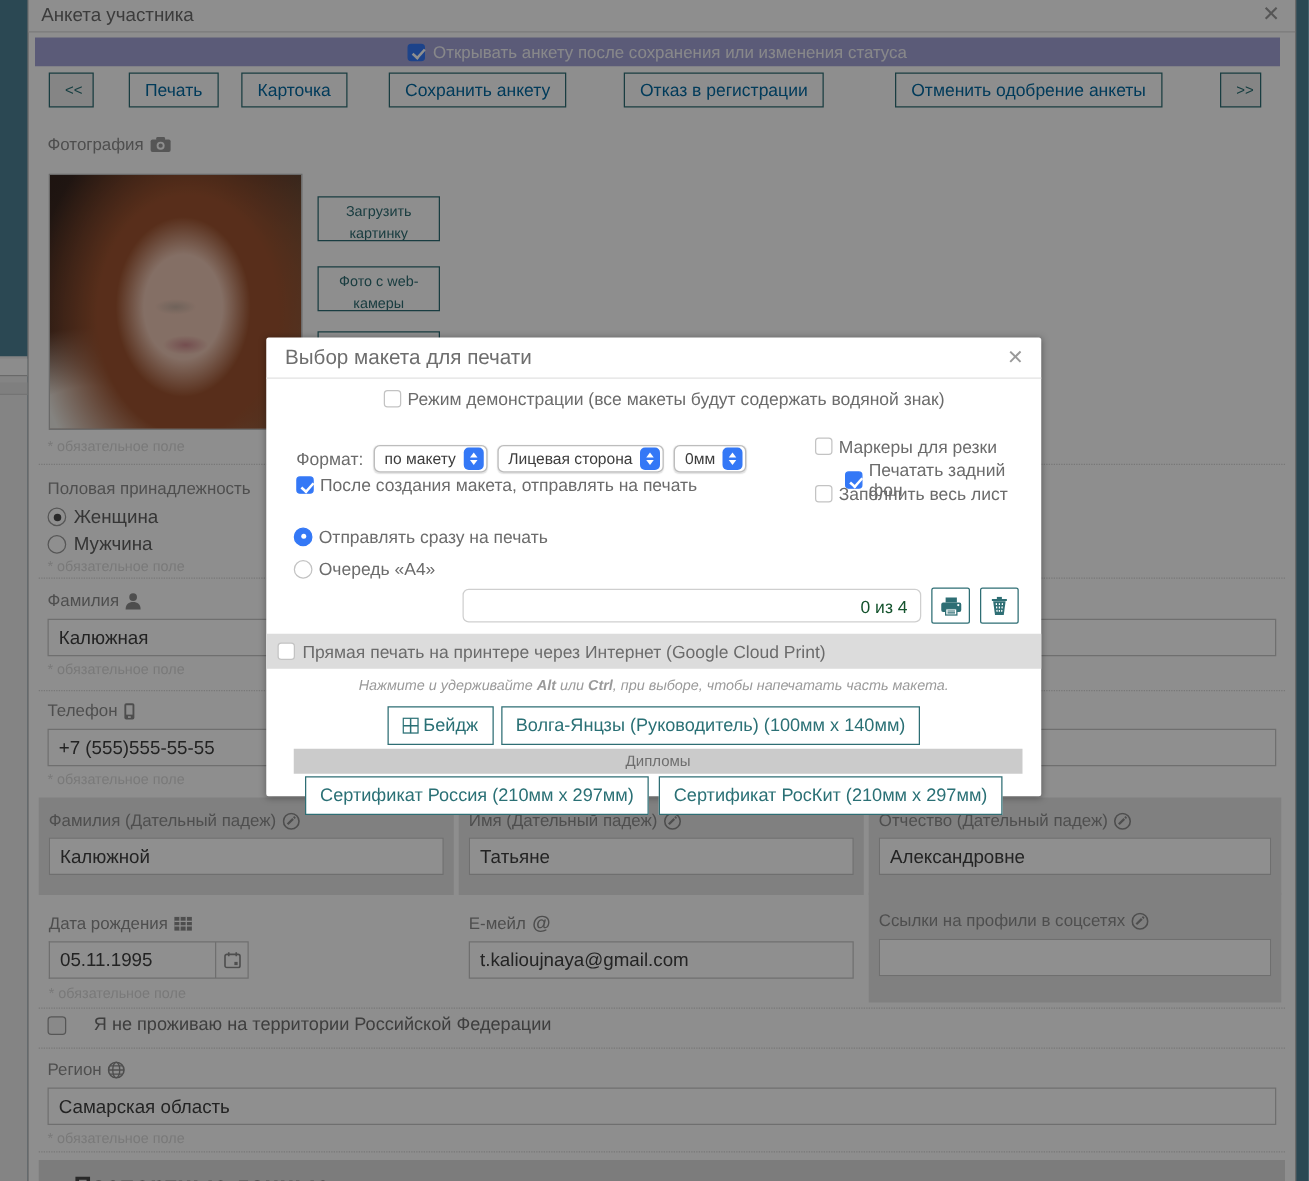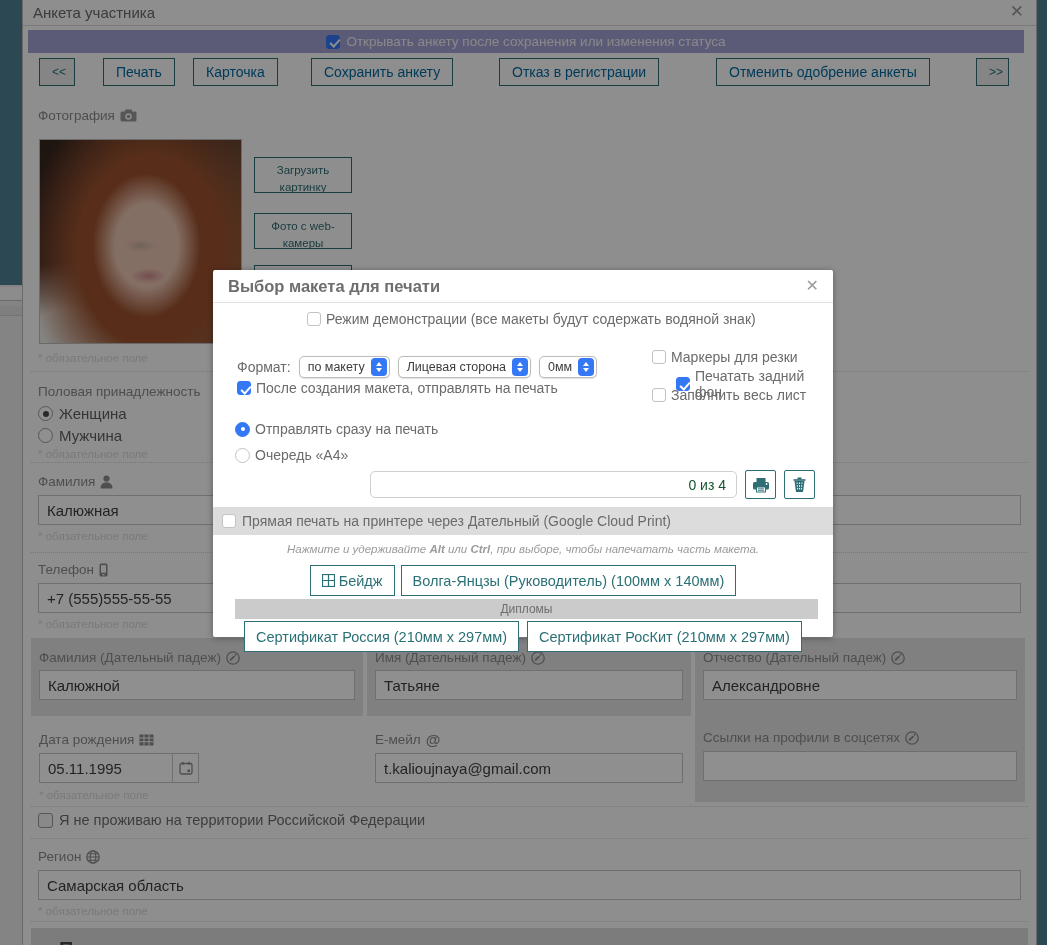--- a/index.html
+++ b/index.html
@@ -92,21 +92,21 @@
   .passport-panel h2 { font-size: 20px; color: #4a4a4a; font-weight: bold; }
 
   
   .backdrop { position: absolute; inset: 0; background: rgba(0,0,0,.44); z-index: 40; }
 
   
   .modal {
     position: absolute; left: 213px; top: 270px; width: 620px; height: 367px;
     background: #fff; z-index: 50; box-shadow: 0 1px 6px rgba(0,0,0,.35); border-radius: 2px;
   }
-  .modal-header { position: relative; height: 33px; border-bottom: 1px solid #e2e2e2; font-weight: bold; }
+  .modal-header { position: relative; height: 33px; border-bottom: 1px solid #e2e2e2; }
   .modal-title { position: absolute; left: 15px; top: 7px; font-size: 16.5px; color: #6e6e6e; }
   .modal-close { position: absolute; right: 14px; top: 6px; font-size: 16px; color: #9a9a9a; cursor: pointer; }
 
   .mlbl { font-size: 14px; color: #6b6b6b; }
   .mcheck-row { position: absolute; display: flex; align-items: center; gap: 5px; cursor: pointer; }
   .mac-cb { width: 14px; height: 14px; border: 1px solid #c3c3c3; border-radius: 3px; background: #fff; position: relative; flex: 0 0 auto; }
   .mac-cb.checked { background: #3478f6; border-color: #3478f6; }
   .mac-cb.checked::after { content: ""; position: absolute; left: 4.5px; top: 1.5px; width: 4px; height: 8px; border: solid #fff; border-width: 0 2px 2px 0; transform: rotate(42deg); }
   .mac-radio { width: 15px; height: 15px; border: 1px solid #c3c3c3; border-radius: 50%; background: #fff; position: relative; flex: 0 0 auto; }
   .mac-radio.selected { background: #3478f6; border-color: #3478f6; }
@@ -325,21 +325,21 @@
                 <circle cx="7" cy="7" r="6.2" fill="none" stroke="#8c8c8c" stroke-width="1.3"></circle>
                 <path d="M4.2 9.8 L8.6 5.4 L9.9 6.7 L5.5 11 Z M9.2 4.8 L10.2 3.8 L11.5 5.1 L10.5 6.1 Z" transform="translate(-0.8,-1)" fill="#8c8c8c"></path>
               </svg>
           </span>
         </div>
         <input class="inp" style="margin-top: 5px;">
       </div>
     </div>
     <div class="dotted" style="top:716px;"></div>
 
-    <div class="grp" style="top:722px;display:flex;align-items:center;gap:6px;">
+    <div class="grp" style="top:722px;display:flex;align-items:center;gap:22px;">
       <div class="fcheck"></div>
       <span style="font-size:14.5px;color:#6f6f6f;">Я не проживаю на территории Российской Федерации</span>
     </div>
     <div class="dotted" style="top:748px;"></div>
 
     <div class="grp" style="top:757px;">
       <div class="lbl">
         <span>Регион</span>
         <span class="icon">
           <svg width="14" height="14" viewBox="0 0 14 14">
@@ -445,21 +445,21 @@
             <path d="M2.5 4 L4 15 H11 L12.5 4 Z" fill="#2e6e74"></path>
             <path d="M5 5.5 L5.8 13.5 M7.5 5.5 V13.5 M10 5.5 L9.2 13.5" stroke="#fff" stroke-width="1" stroke-dasharray="1.5 1.2"></path>
             <rect x="1.5" y="2.2" width="12" height="1.6" fill="#2e6e74"></rect>
             <rect x="5.5" y="0.5" width="4" height="2" fill="#2e6e74"></rect>
           </svg>
       </span>
     </div>
 
     <div class="gray-band">
       <div class="mac-cb" style="background:#fff;"></div>
-      <span class="mlbl">Прямая печать на принтере через Дательный (Google Cloud Print)</span>
+      <span class="mlbl">Прямая печать на принтере через Интернет (Google Cloud Print)</span>
     </div>
 
     <div class="hint"><span>Нажмите и удерживайте </span><b>Alt</b><span> или </span><b>Ctrl</b><span>, при выборе, чтобы напечатать часть макета.</span></div>
 
     <div class="layout-row">
       <button class="mbtn">
         <span class="icon">
           <svg width="13" height="13" viewBox="0 0 13 13">
               <rect x="0.5" y="0.5" width="12" height="12" fill="none" stroke="#2a7075" stroke-width="1.2"></rect>
               <path d="M6.5 0.5 V12.5 M0.5 6.5 H12.5" stroke="#2a7075" stroke-width="1.2"></path>

